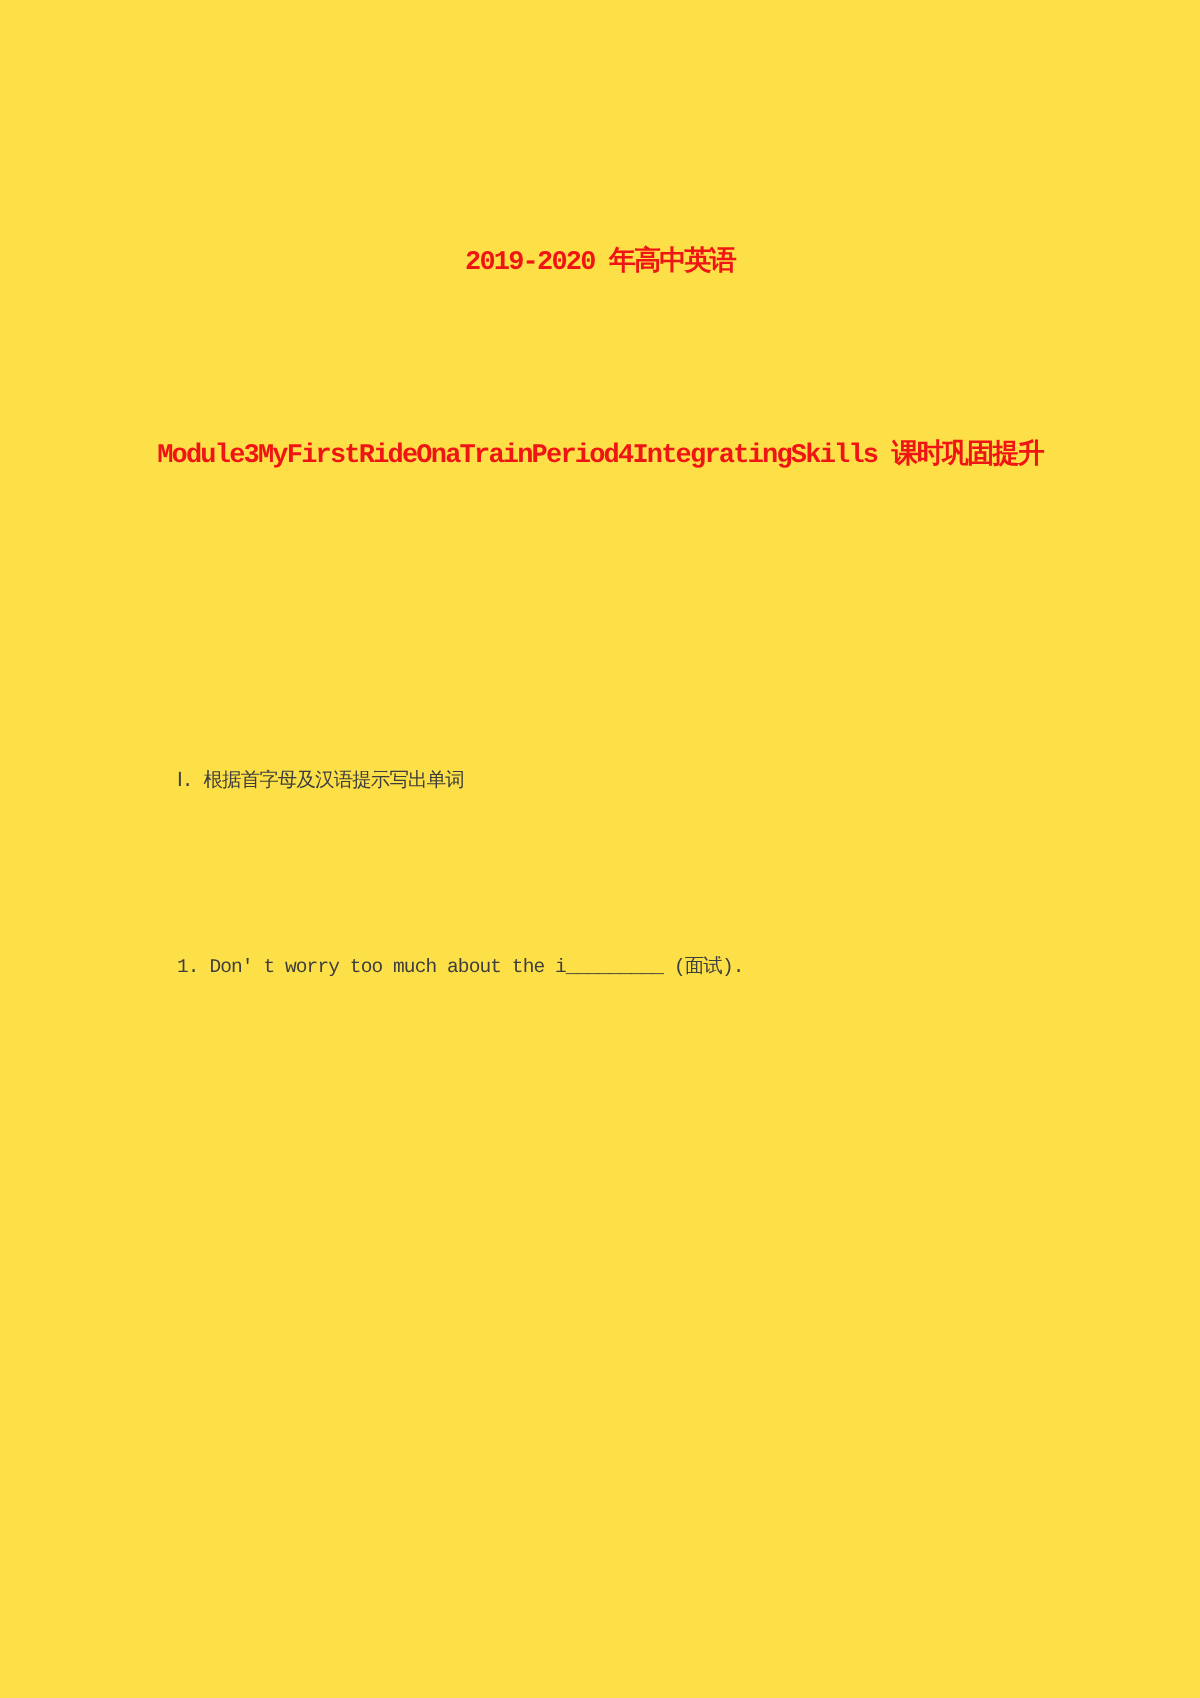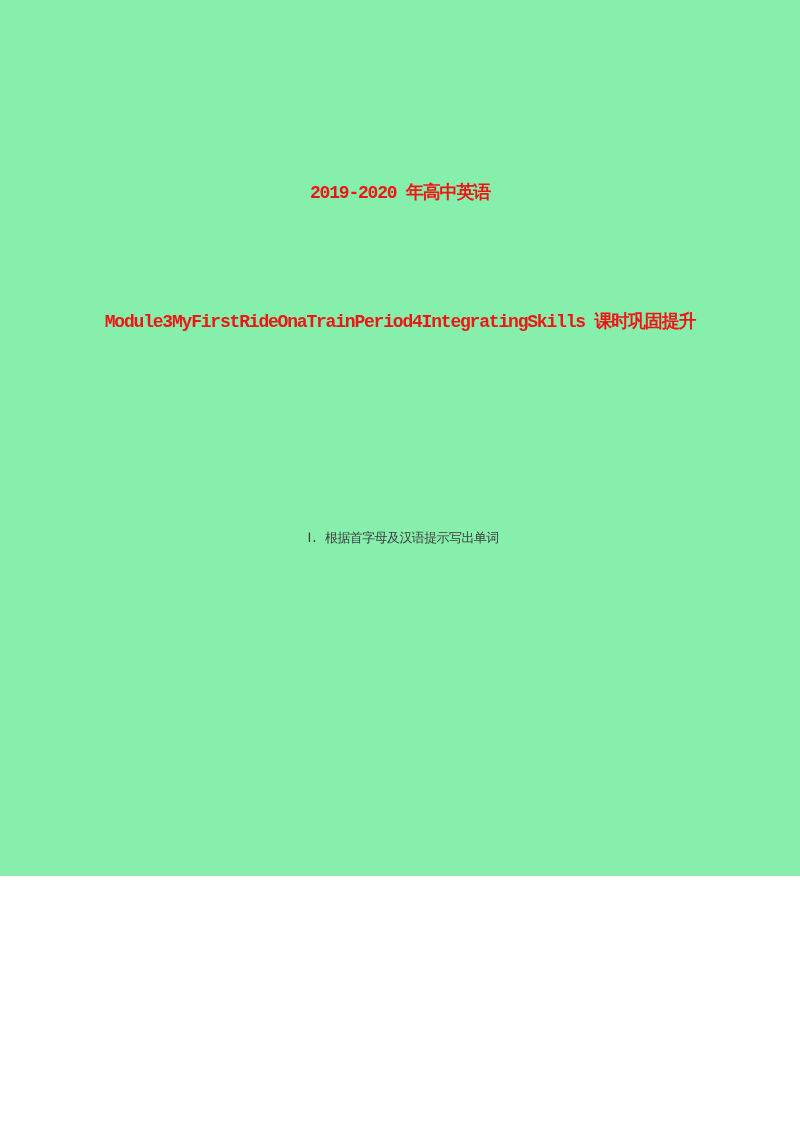--- a/index.html
+++ b/index.html
@@ -3,25 +3,25 @@
 <meta charset="utf-8">
 <style>
   html, body {
     margin: 0;
     padding: 0;
     background: #ffffff;
   }
   .page {
     position: relative;
     width: 800px;
-    height: 876px;
-    background: #86efac;
+    height: 1132px;
+    background: #fde047;
     overflow: hidden;
     box-sizing: border-box;
-    padding-top: 86px;
+    padding-top: 68px;
   }
   .title-block {
     text-align: center;
     color: #f01515;
     font-family: "Liberation Mono", "DejaVu Sans Mono", monospace;
     font-weight: bold;
     font-size: 18px;
     line-height: 43px;
     letter-spacing: -1.2px;
     white-space: pre-wrap;
@@ -33,37 +33,37 @@
     font-size: 13px;
     letter-spacing: -0.6px;
     line-height: 31.5px;
     white-space: pre-wrap;
   }
   .line {
     margin: 0;
   }
   .tight {
     line-height: 28px;
-    text-align: center;
   }
 </style>
 </head>
 <body>
 
 <div class="page">
 
   <header class="title-block">
     <div class="title-line">2019-2020 年高中英语</div>
     <div class="title-line">Module3MyFirstRideOnaTrainPeriod4IntegratingSkills 课时巩固提升</div>
   </header>
 
   <main class="content">
 
     <p class="line tight">Ⅰ. 根据首字母及汉语提示写出单词</p>
 
+    <p class="line">1. Don' t worry too much about the i_________ (面试).</p>
     
     
     
 
     
     
     
     
     
     

